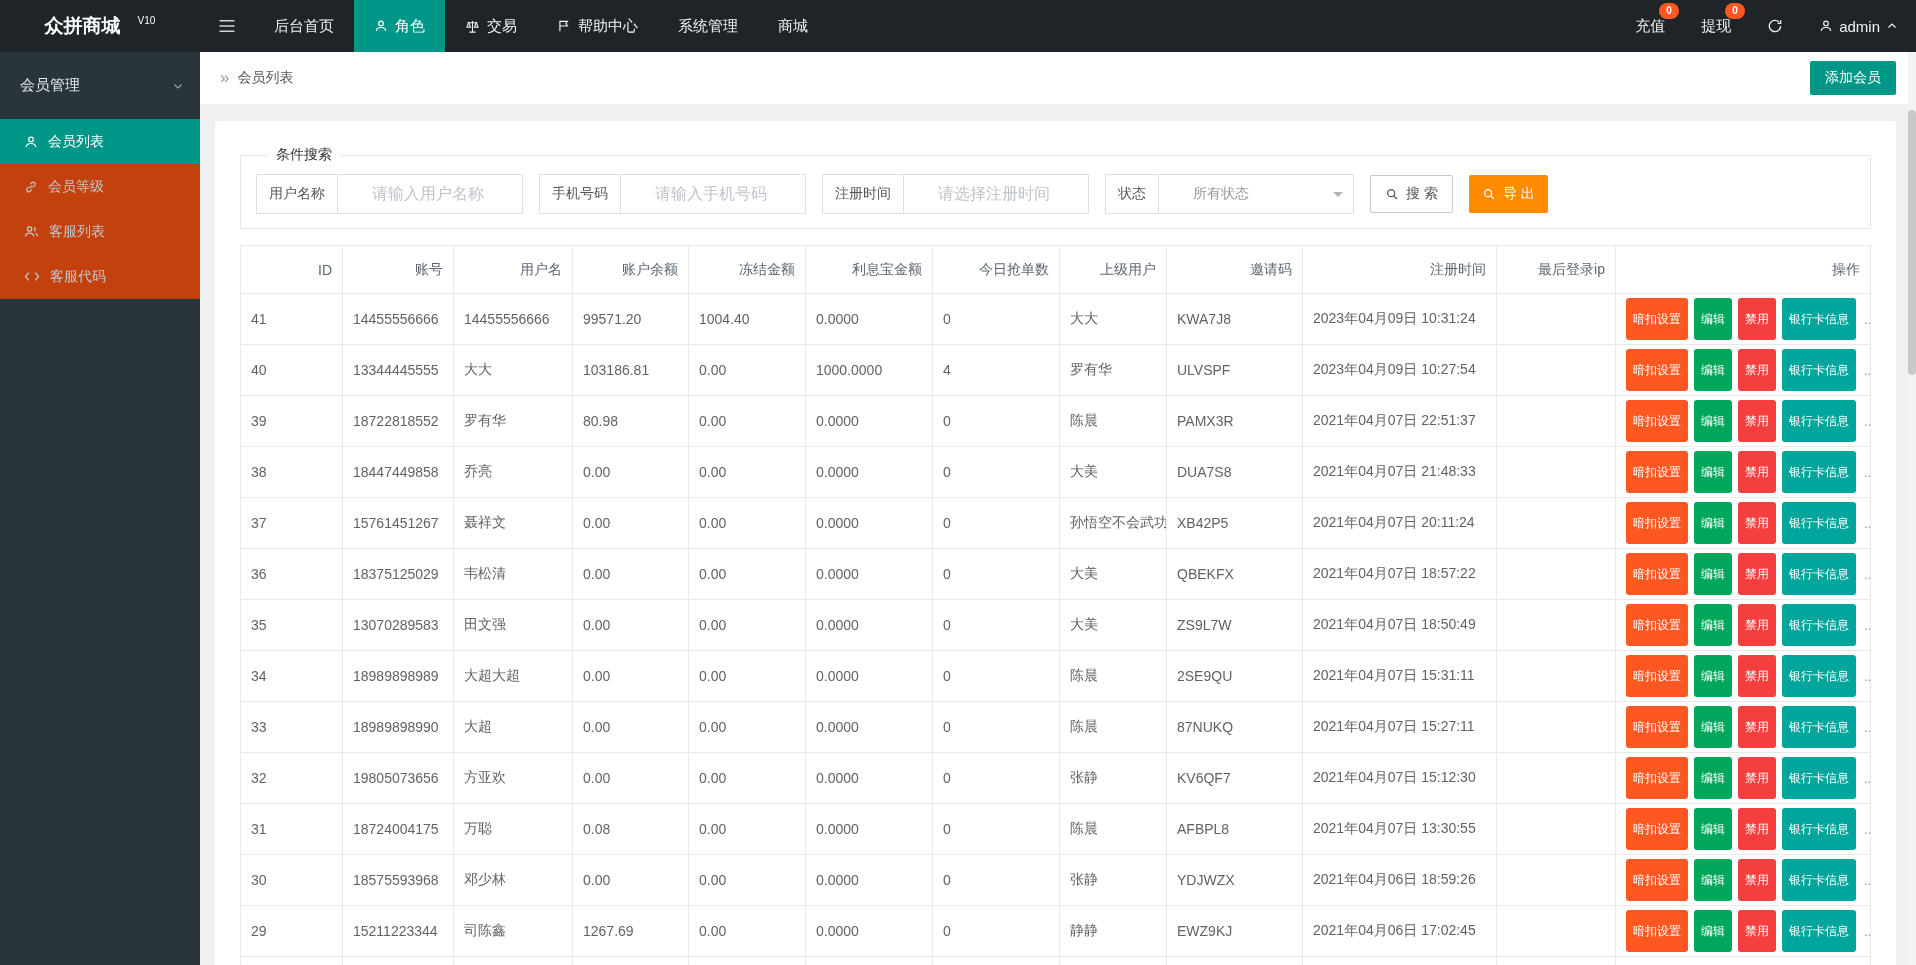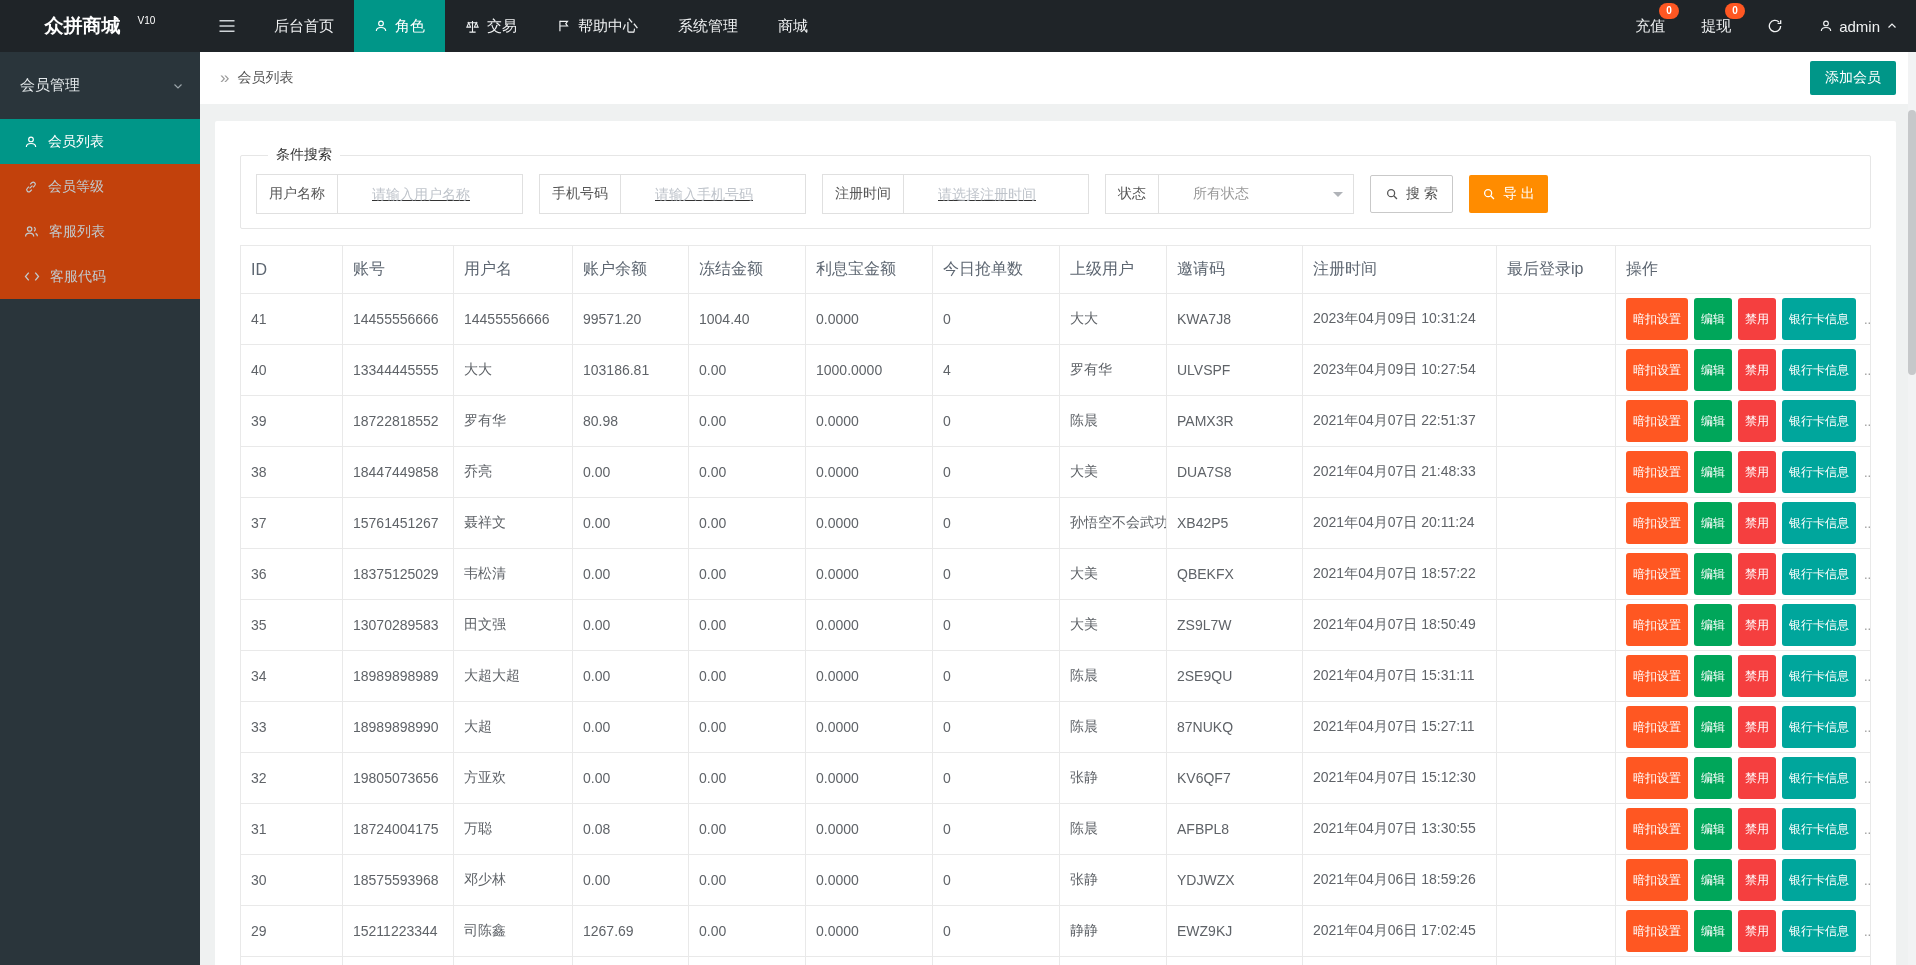--- a/index.html
+++ b/index.html
@@ -44,30 +44,30 @@
   .add-member{position:absolute;right:20px;top:9px;height:34px;padding:0 15px;background:#009688;border:none;border-radius:2px;color:#fff;font-size:14px;font-family:inherit;}
 
   .card{margin:17px 20px 0 15px;background:#ffffff;border-radius:2px;padding:15px 25px 30px;min-height:1100px;}
 
   
   .search-fieldset{border:1px solid #e6e6e6;border-radius:2px;margin:10px 0 16px;padding:10px 15px 14px;}
   .search-fieldset legend{margin-left:12px;padding:0 8px;font-size:14px;color:#333;}
   .search-row{display:flex;align-items:center;gap:16px;}
   .igroup{display:inline-flex;align-items:stretch;height:38px;border:1px solid #e0e0e0;background:#fff;gap:24px;}
   .ig-label{display:flex;align-items:center;padding:0 12px;font-size:14px;color:#565656;border-right:1px solid #e0e0e0;white-space:nowrap;}
-  .ig-input{border:none;outline:none;padding:0 10px;width:140px;font-size:14px;color:#333;font-family:inherit;background:transparent;text-decoration:underline;}
+  .ig-input{border:none;outline:none;padding:0 10px;width:140px;font-size:16px;color:#333;font-family:inherit;background:transparent;}
   .ig-input::placeholder{color:#bfc4cb;}
   .select-box{display:flex;align-items:center;justify-content:space-between;width:150px;padding:0 10px;color:#999;font-size:14px;}
   .sel-arrow{width:0;height:0;border:5px solid transparent;border-top-color:#b0b3b8;margin-top:5px;}
   .btn-search{height:38px;padding:0 14px;background:#fff;border:1px solid #c9c9c9;border-radius:2px;color:#565656;font-size:14px;display:inline-flex;align-items:center;gap:7px;font-family:inherit;}
   .btn-export{height:38px;padding:0 13px;background:#ff8c00;border:none;border-radius:2px;color:#fff;font-size:14px;display:inline-flex;align-items:center;gap:7px;font-family:inherit;}
 
   
   .member-table{width:100%;border-collapse:collapse;table-layout:fixed;}
-  .member-table th{height:47px;font-weight:normal;font-size:16px;color:#5d6671;text-align:left;padding:0 10px;border:1px solid #e9e9e9;background:#fff;white-space:nowrap;overflow:hidden;}
+  .member-table th{height:47px;font-weight:normal;font-size:14px;color:#5d6671;text-align:right;padding:0 10px;border:1px solid #e9e9e9;background:#fff;white-space:nowrap;overflow:hidden;}
   .member-table td{height:50px;font-size:14px;color:#5f6368;text-align:left;padding:0 10px;border:1px solid #e9e9e9;white-space:nowrap;overflow:hidden;}
   .actions{display:flex;align-items:center;gap:6px;}
   .act{height:42px;padding:0 7px;border:none;border-radius:3px;color:#fff;font-size:12px;white-space:nowrap;font-family:inherit;flex:none;}
   .more{color:#9b9b9b;font-size:13px;margin-left:2px;}
 
   
   .v-scrollbar{position:absolute;top:0;right:0;width:8px;height:100%;background:#f2f3f4;}
   .v-thumb{position:absolute;top:58px;right:0;width:8px;height:265px;background:#c6c8ca;border-radius:4px;}
 </style>
 </head>

